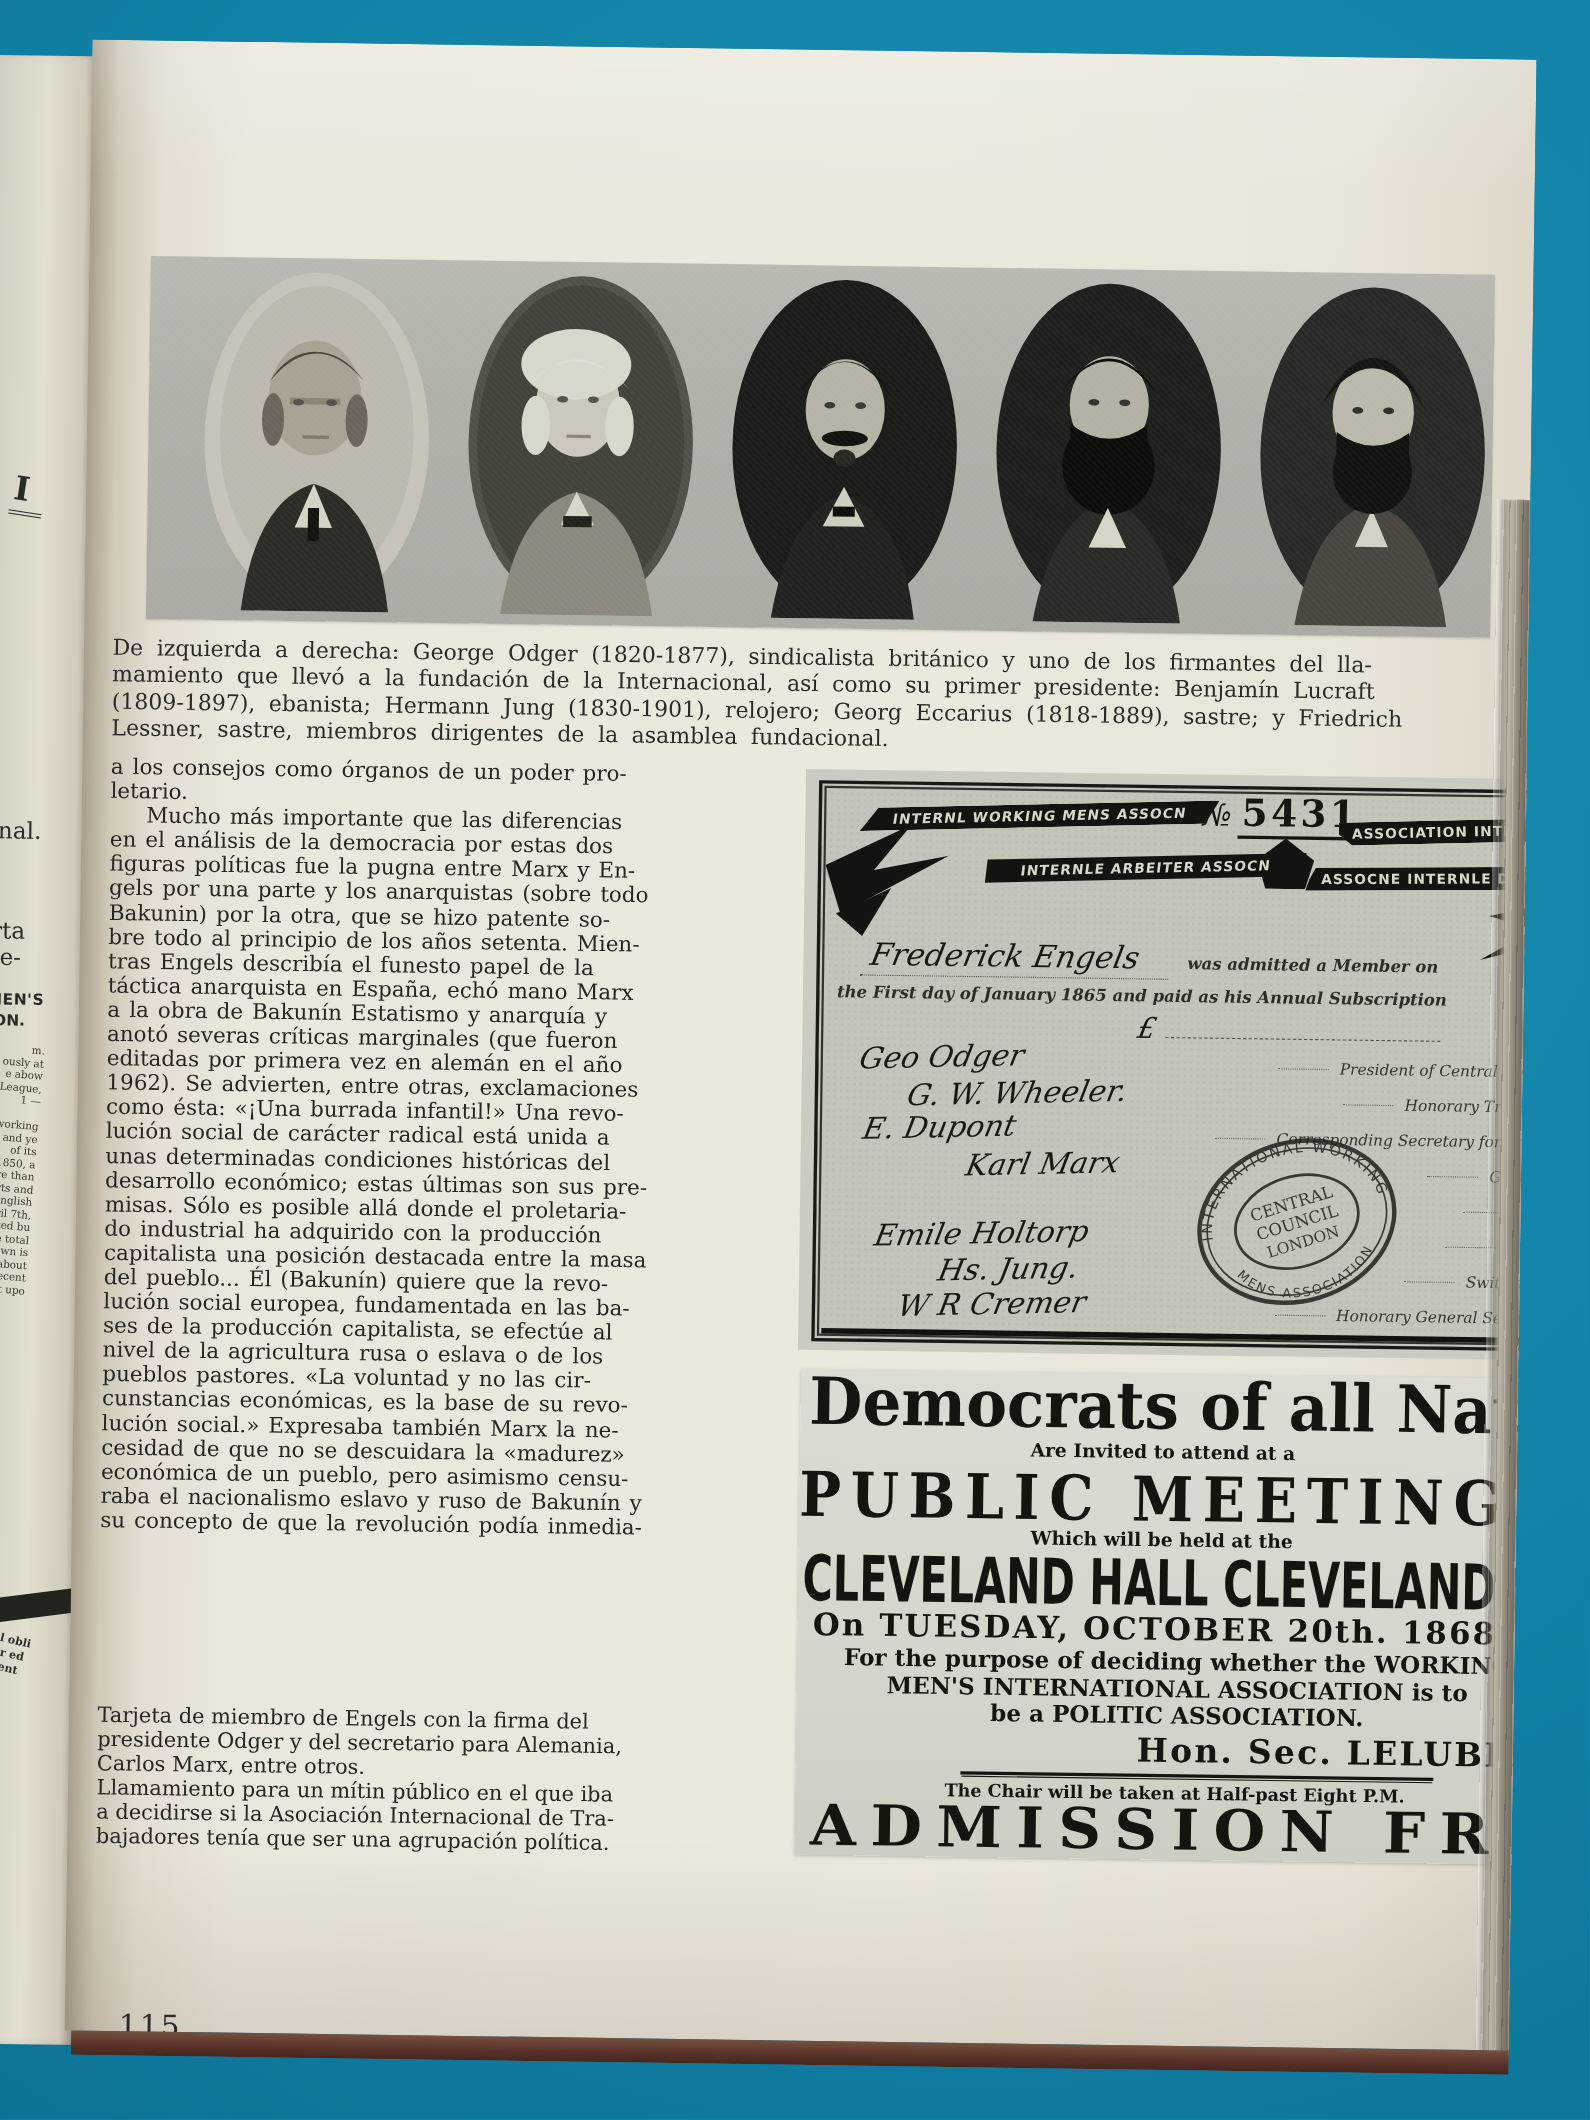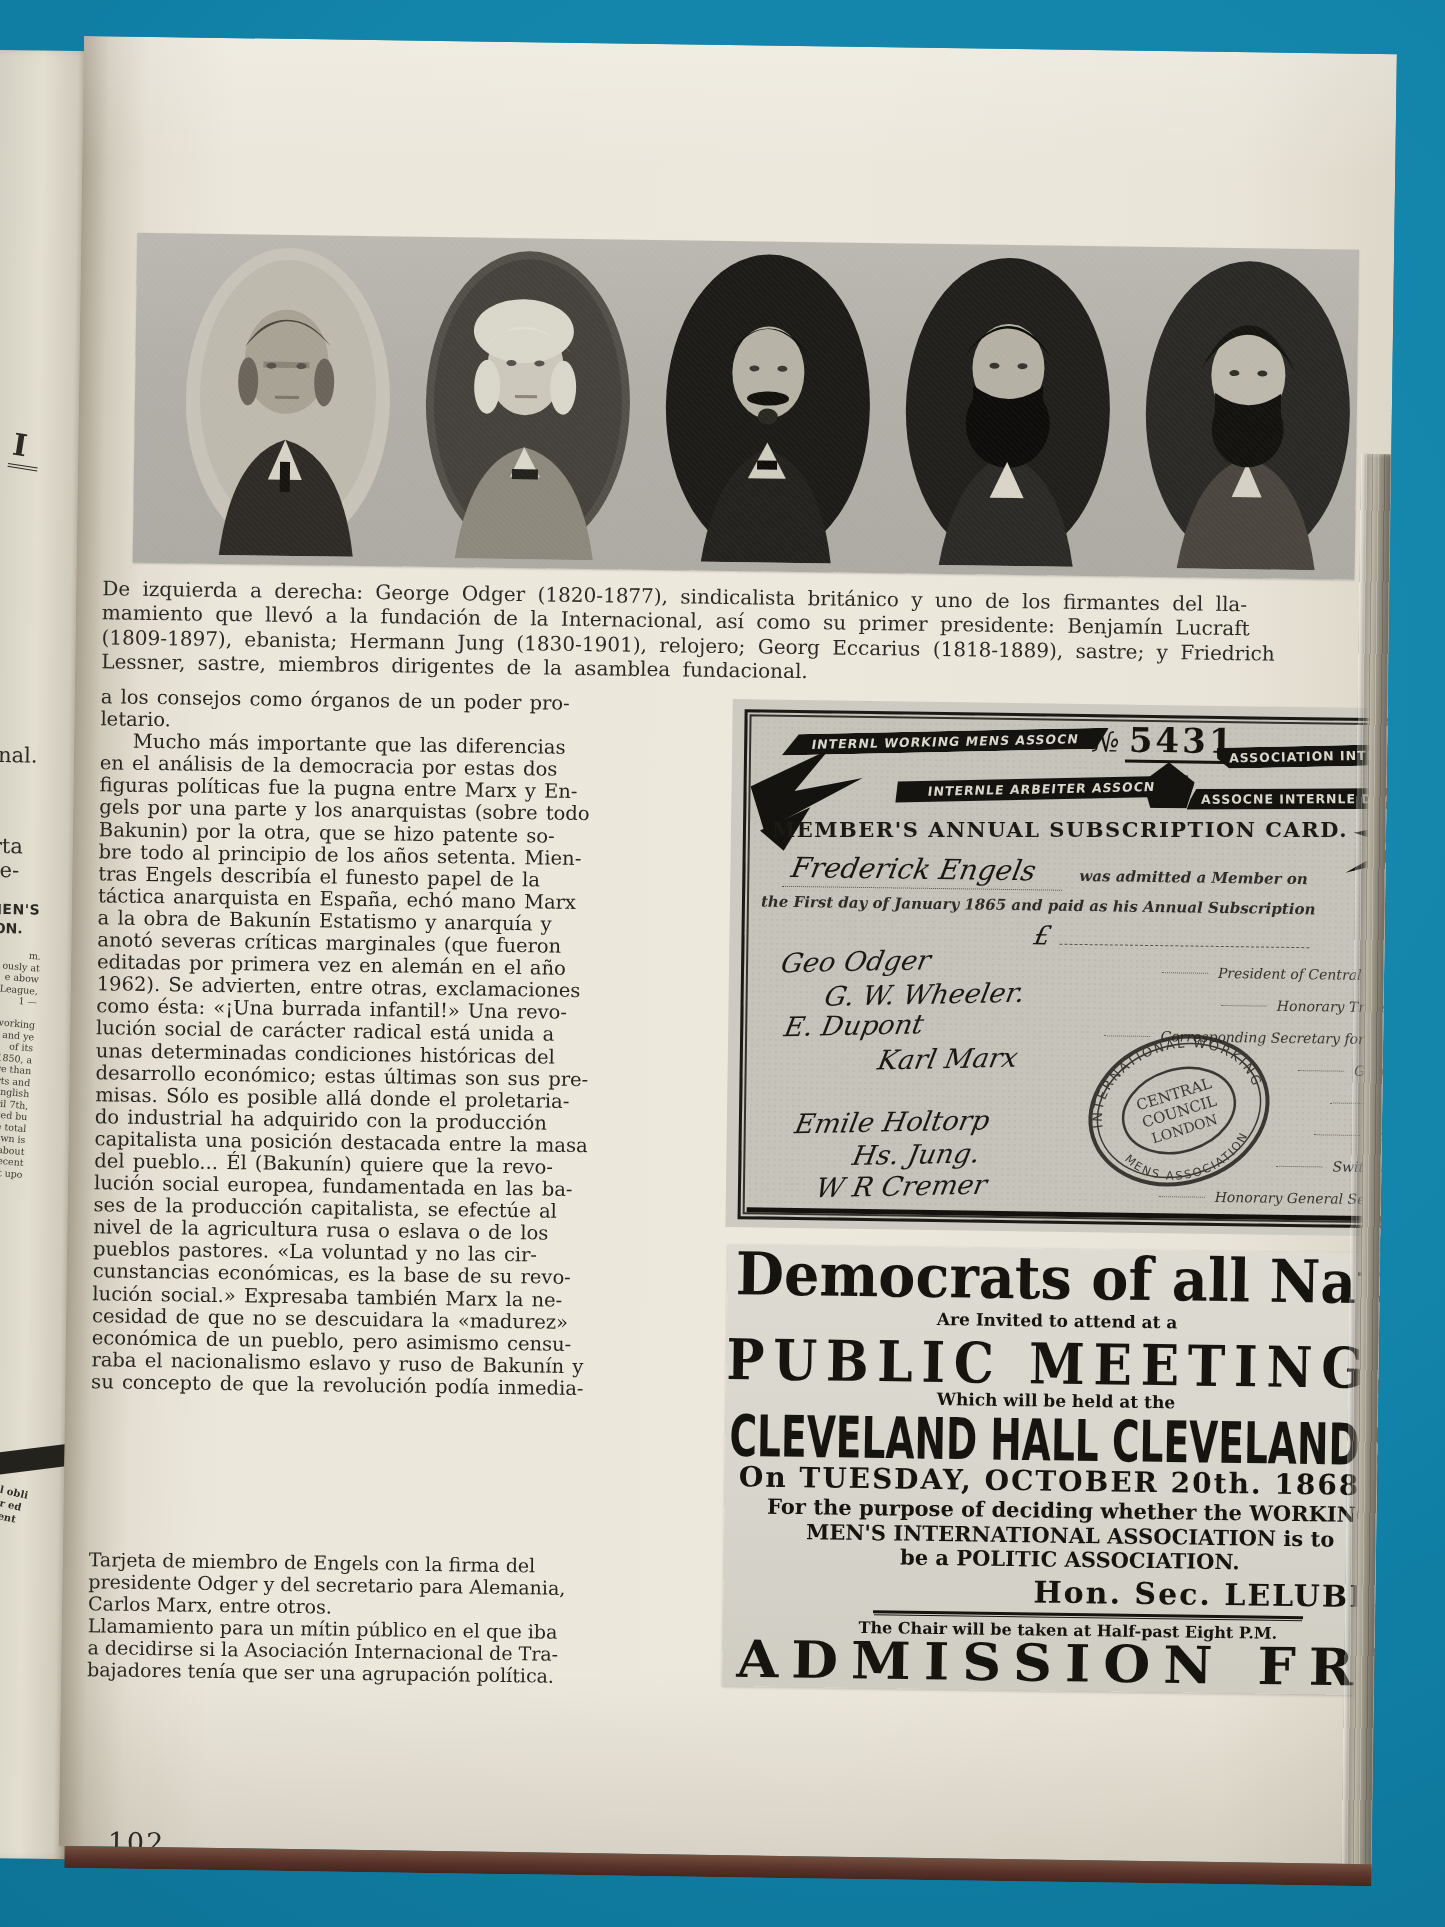--- a/index.html
+++ b/index.html
@@ -308,21 +308,20 @@
           <polygon points="26,0 52,20 44,46 8,46 0,20" fill="#15130f"></polygon>
         </svg>
         <div class="ribbon r-en">INTERNL WORKING MENS ASSOCN</div>
         <div class="card-no">
           <span class="no-sign">№</span>
           <span class="no-digits">5431</span>
         </div>
         <div class="ribbon r-fr">ASSOCIATION INTERNLE DES OUVRIERS</div>
         <div class="ribbon r-de">INTERNLE ARBEITER ASSOCN</div>
         <div class="ribbon r-it">ASSOCNE INTERNLE D'OPERAI</div>
-        <div class="card-title">MEMBER'S ANNUAL SUBSCRIPTION CARD.</div>
         <div class="admit1">
           <span class="script">Frederick Engels</span><span class="printed">was admitted a Member on</span>
         </div>
         <div class="admit2 printed">the First day of January 1865 and paid as his Annual Subscription</div>
         <div class="pound-row">
           <span class="script">£</span><span class="blank-line"></span>
         </div>
         <div class="sig-rows">
           <div class="sig-row" style="--ind:14px">
               <span class="sig">Geo Odger</span>
@@ -390,18 +389,18 @@
       <div class="po-admission">ADMISSION FREE</div>
     </div>
 
     <div class="cap-bottom"><span>Tarjeta de miembro de Engels con la firma del
 presidente Odger y del secretario para Alemania,
 Carlos Marx, entre otros.</span>
 <span>Llamamiento para un mítin público en el que iba
 a decidirse si la Asociación Internacional de Tra-
 bajadores tenía que ser una agrupación política.</span></div>
 
-    <div class="pagenum">102</div>
+    <div class="pagenum">115</div>
 
     <div class="fore-edge"></div>
     <div class="cover-strip"></div>
   </div>
 </div>
 
 </body></html>

